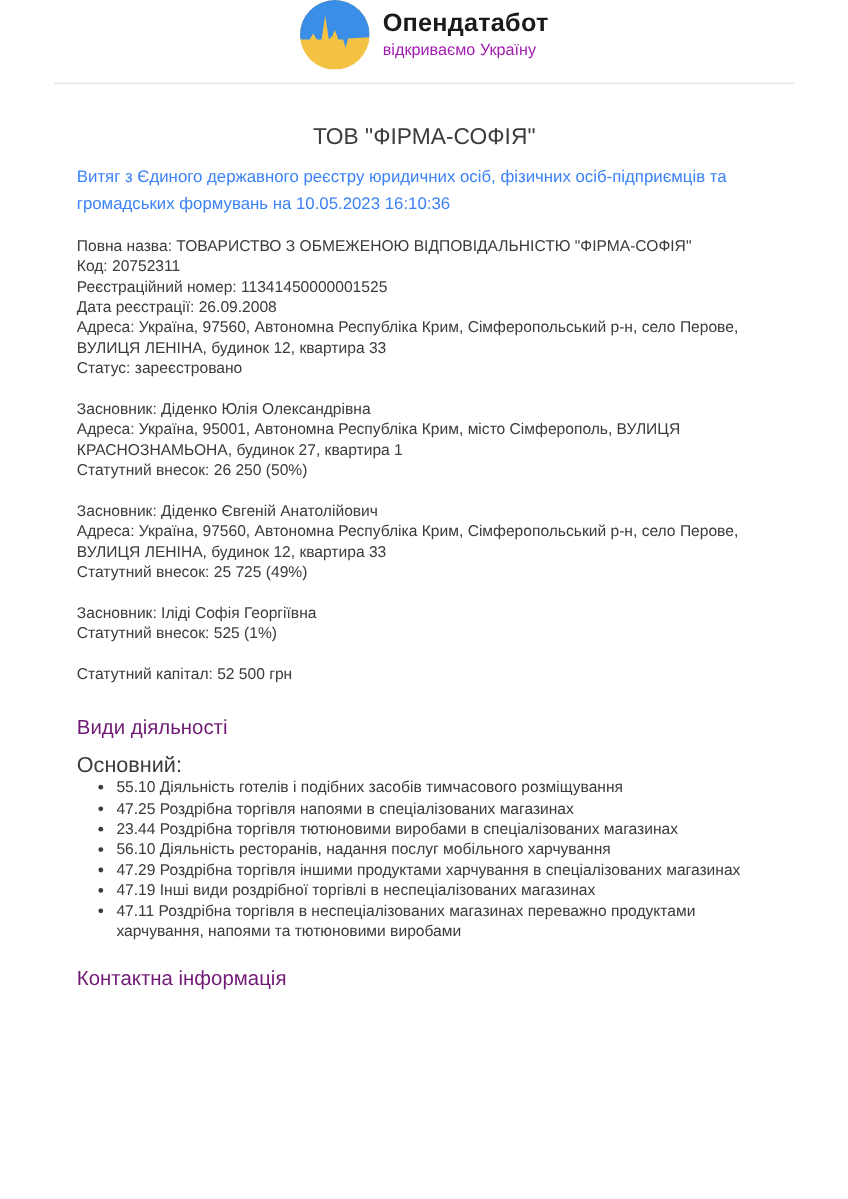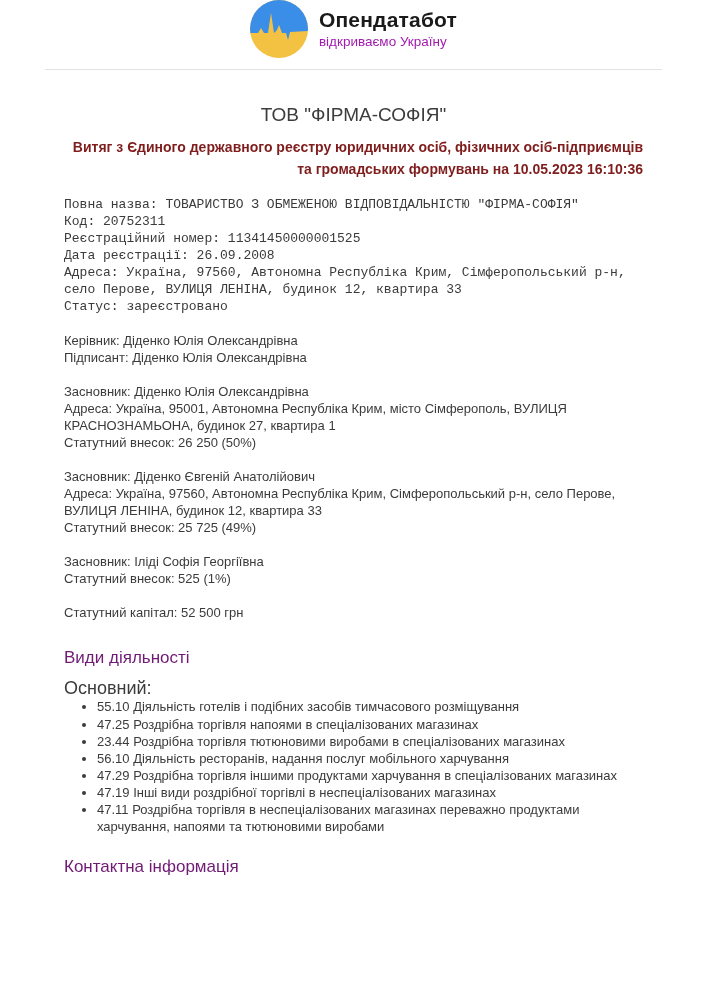--- a/index.html
+++ b/index.html
@@ -56,33 +56,32 @@
   .doc-title {
     font-size: 19px;
     font-weight: 400;
     color: #3c3c3c;
     text-align: center;
     margin: 33px 0 0 0;
     line-height: 24px;
   }
   .doc-subtitle {
     font-size: 14px;
-    color: #7f1d1d;
-    text-align: right;
+    color: #3b82f6;
+    text-align: left;
     line-height: 22px;
     margin: 9px auto 0 auto;
     max-width: 596px;
-    font-weight: bold;
   }
   .block {
     margin: 17px 0;
     font-size: 13px;
     line-height: 17px;
   }
-  .block:first-of-type { margin-top: 16px; font-family: Liberation Mono, monospace; }
+  .block:first-of-type { margin-top: 16px; }
   .line { font-size: 13px; line-height: 17px; }
   .section-heading {
     font-size: 17px;
     font-weight: 400;
     color: #701a75;
     margin: 26px 0 0 0;
     line-height: 21px;
   }
   .list-label {
     font-size: 18px;
@@ -136,24 +135,20 @@
 
     <section class="block">
       <div class="line">Повна назва: ТОВАРИСТВО З ОБМЕЖЕНОЮ ВІДПОВІДАЛЬНІСТЮ "ФІРМА-СОФІЯ"</div>
       <div class="line">Код: 20752311</div>
       <div class="line">Реєстраційний номер: 11341450000001525</div>
       <div class="line">Дата реєстрації: 26.09.2008</div>
       <div class="line">Адреса: Україна, 97560, Автономна Республіка Крим, Сімферопольський р-н, село Перове, ВУЛИЦЯ ЛЕНІНА, будинок 12, квартира 33</div>
       <div class="line">Статус: зареєстровано</div>
     </section>
 
-    <section class="block">
-      <div class="line">Керівник: Діденко Юлія Олександрівна</div>
-      <div class="line">Підписант: Діденко Юлія Олександрівна</div>
-    </section>
 
     <section class="block">
       <div class="line">Засновник: Діденко Юлія Олександрівна</div>
       <div class="line">Адреса: Україна, 95001, Автономна Республіка Крим, місто Сімферополь, ВУЛИЦЯ КРАСНОЗНАМЬОНА, будинок 27, квартира 1</div>
       <div class="line">Статутний внесок: 26 250 (50%)</div>
     </section>
 
     <section class="block">
       <div class="line">Засновник: Діденко Євгеній Анатолійович</div>
       <div class="line">Адреса: Україна, 97560, Автономна Республіка Крим, Сімферопольський р-н, село Перове, ВУЛИЦЯ ЛЕНІНА, будинок 12, квартира 33</div>

